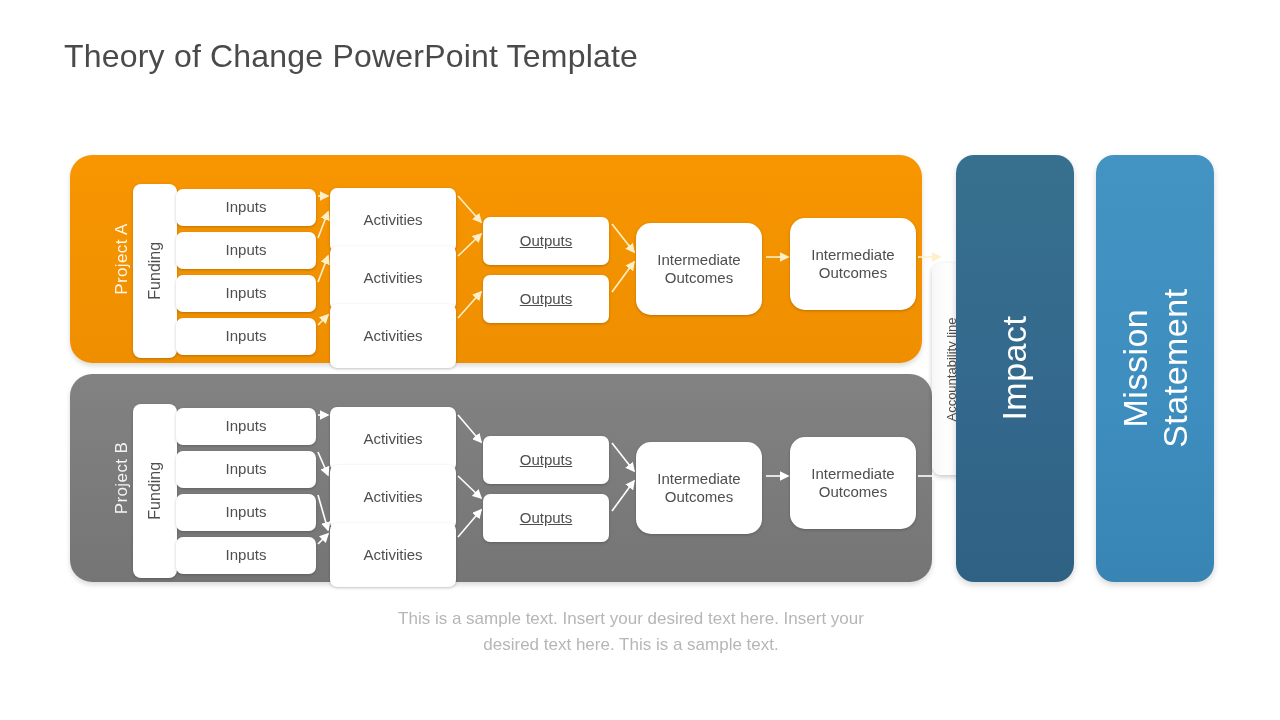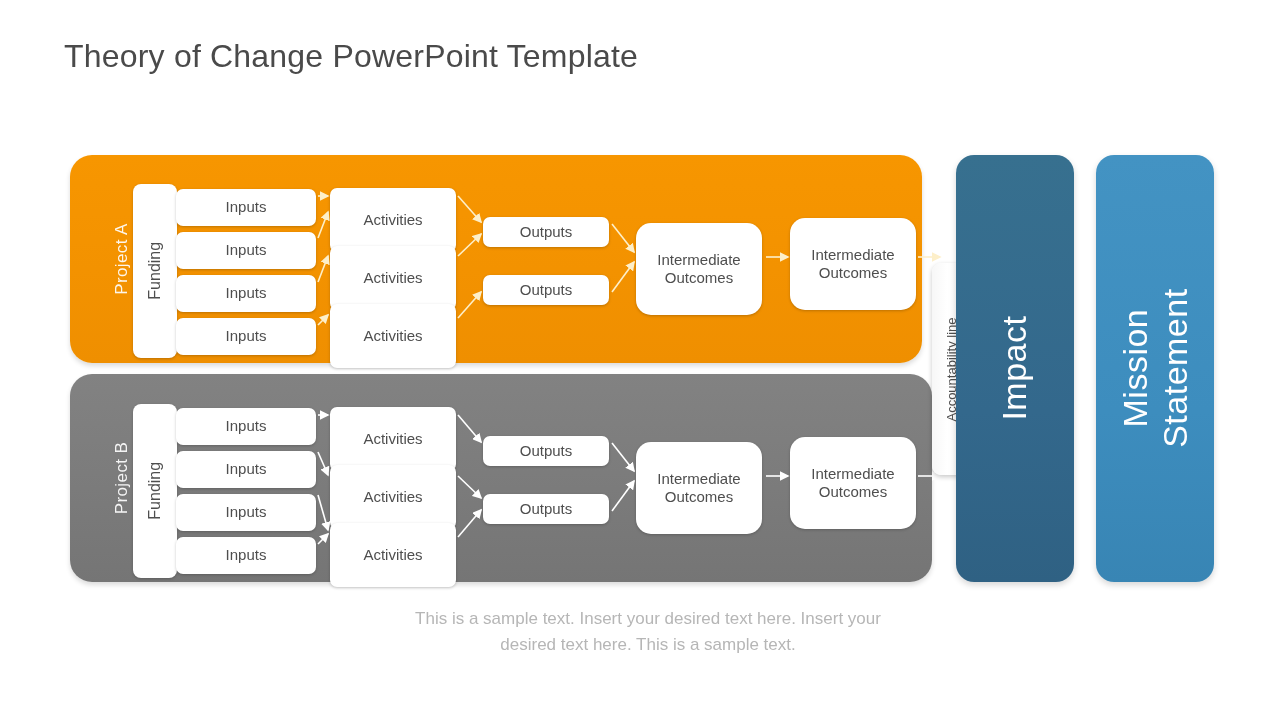--- a/index.html
+++ b/index.html
@@ -46,21 +46,21 @@
     color:#4e4e4e;font-size:15px;text-align:center;line-height:1.22;margin-top:12px;
   }
   .card.funding{
     width:44px;border-radius:8px;
   }
   .card.funding span{
     transform:rotate(-90deg);white-space:nowrap;font-size:16px;
   }
   .card.input{width:140px;height:37px;}
   .card.activity{width:126px;height:64px;}
-  .card.output{width:126px;height:30px;}
+  .card.output{width:126px;height:48px;text-decoration:underline;}
   .card.outcome{width:126px;height:92px;border-radius:15px;}
 
   
   .arrows{position:absolute;left:0;top:0;width:100%;height:100%;pointer-events:none;}
 
   
   .accountability{
     position:absolute;left:932px;top:263px;width:38px;height:212px;
     background:linear-gradient(90deg,#f7f7f7 0%,#ffffff 40%,#f2f2f2 100%);
     border-radius:9px;box-shadow:0 2px 5px rgba(0,0,0,.22);
@@ -77,21 +77,21 @@
     display:flex;align-items:center;justify-content:center;
     box-shadow:0 3px 6px rgba(0,0,0,.16);
   }
   .col span{transform:rotate(-90deg);white-space:pre;color:#ffffff;
     font-size:34px;font-weight:400;line-height:1.18;text-align:center;letter-spacing:.5px;}
   .col.impact{left:956px;top:155px;width:118px;height:427px;}
   .col.mission{left:1096px;top:155px;width:118px;height:427px;}
 
   
   .caption{
-    position:absolute;left:388px;top:606px;width:520px;
+    position:absolute;left:371px;top:606px;width:520px;
     text-align:center;font-size:17px;color:#b6b6b6;line-height:1.52;
   }
 </style>
 </head>
 <body>
 
 <div id="slide">
 
   <div class="title">Theory of Change PowerPoint Template</div>
 

